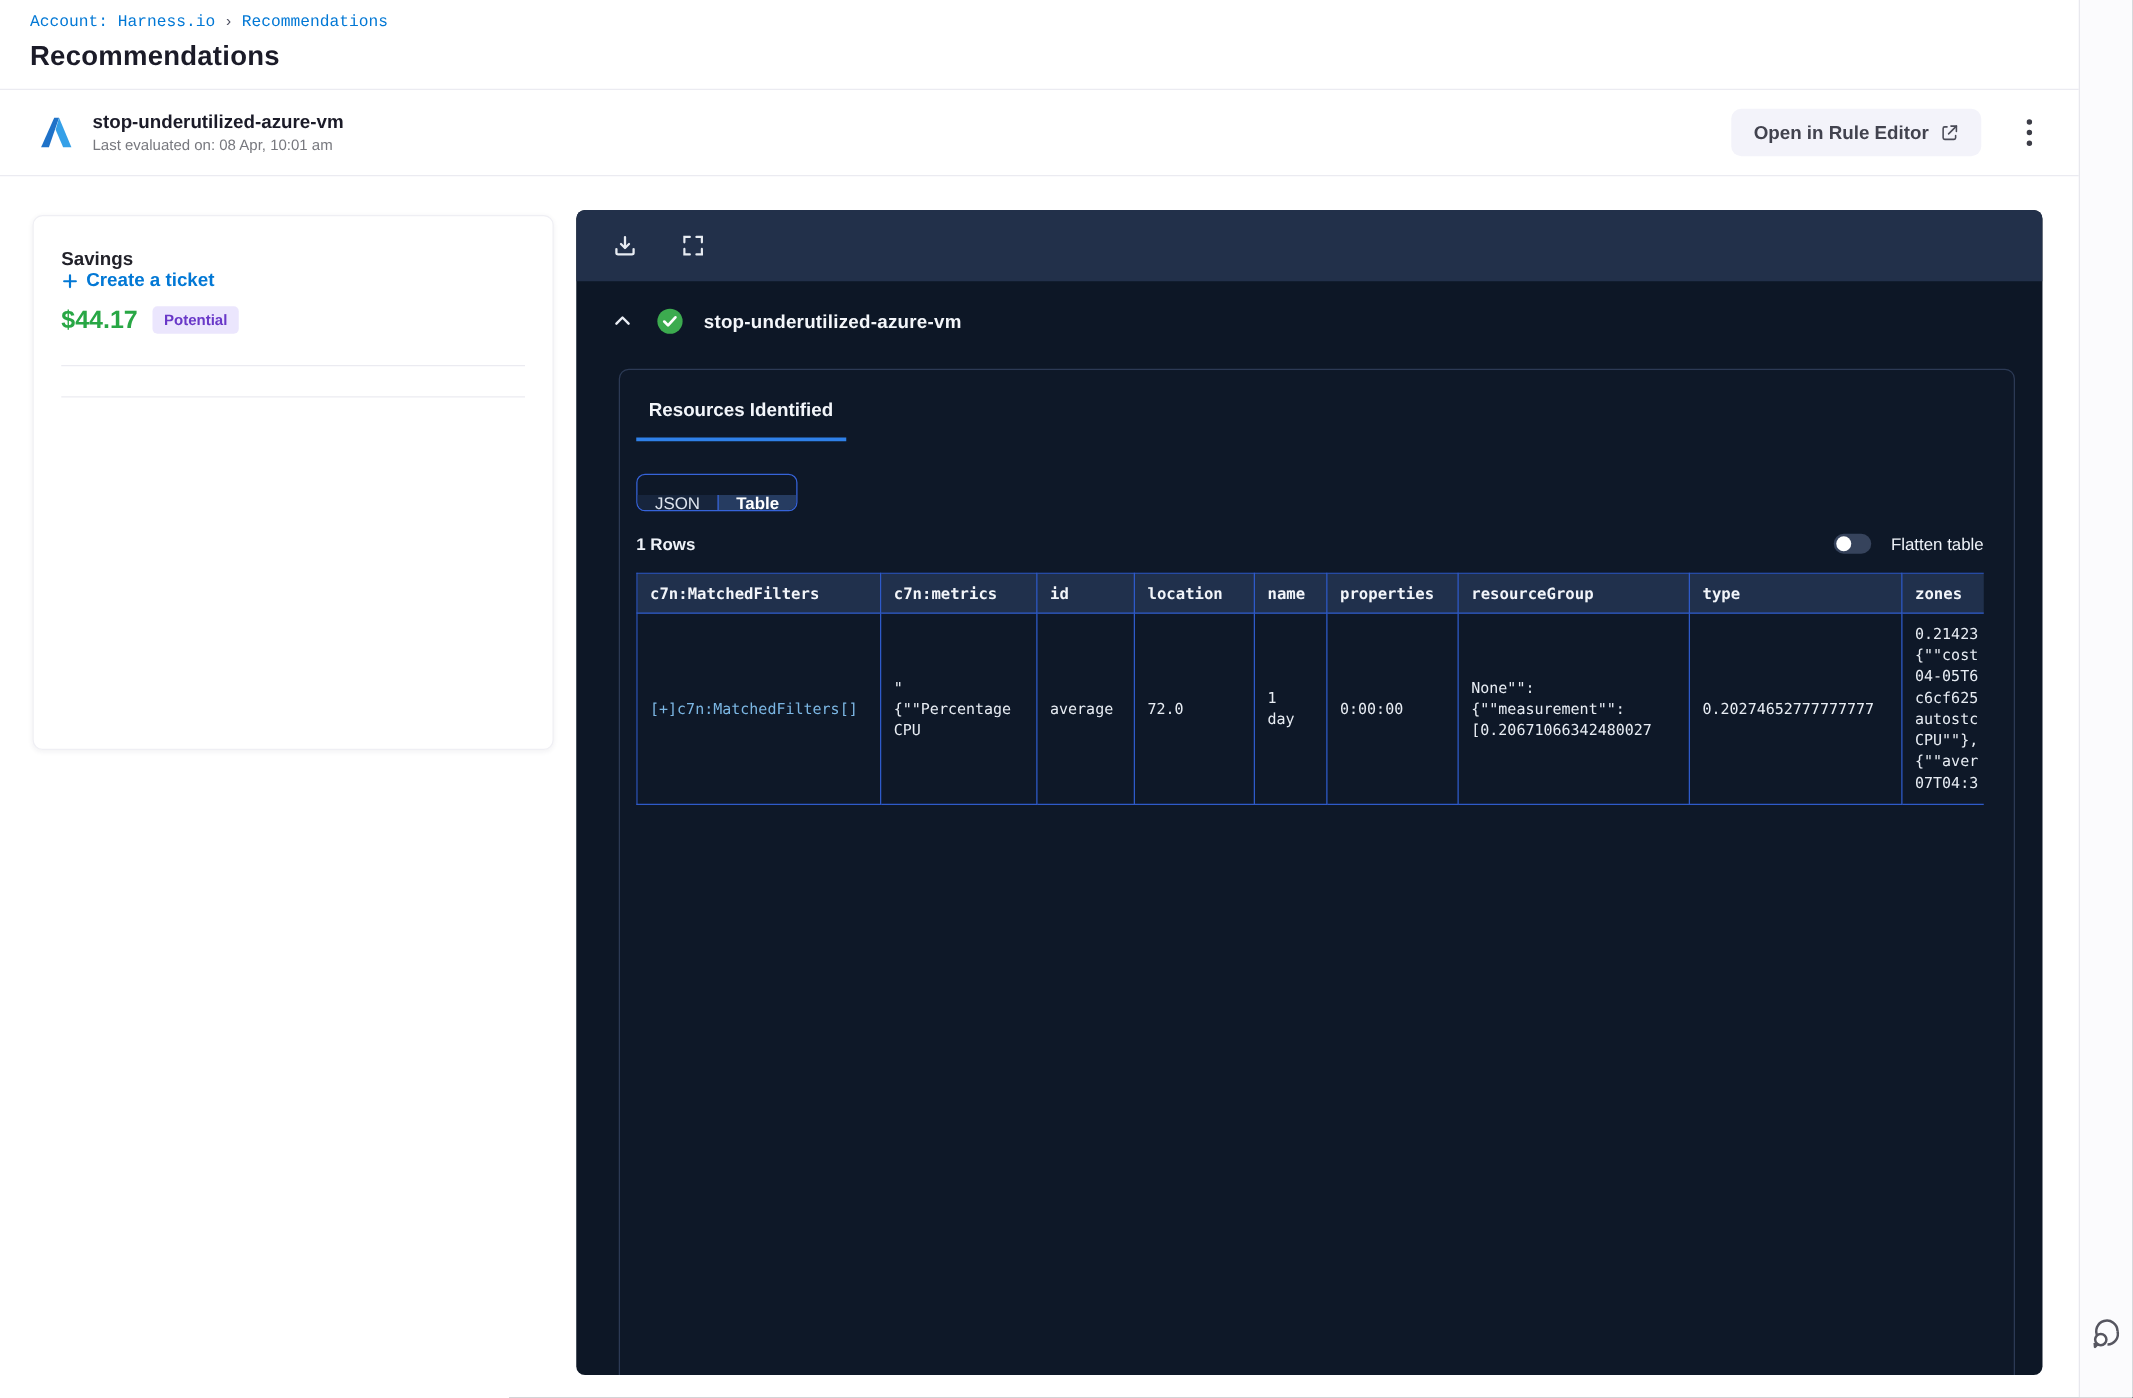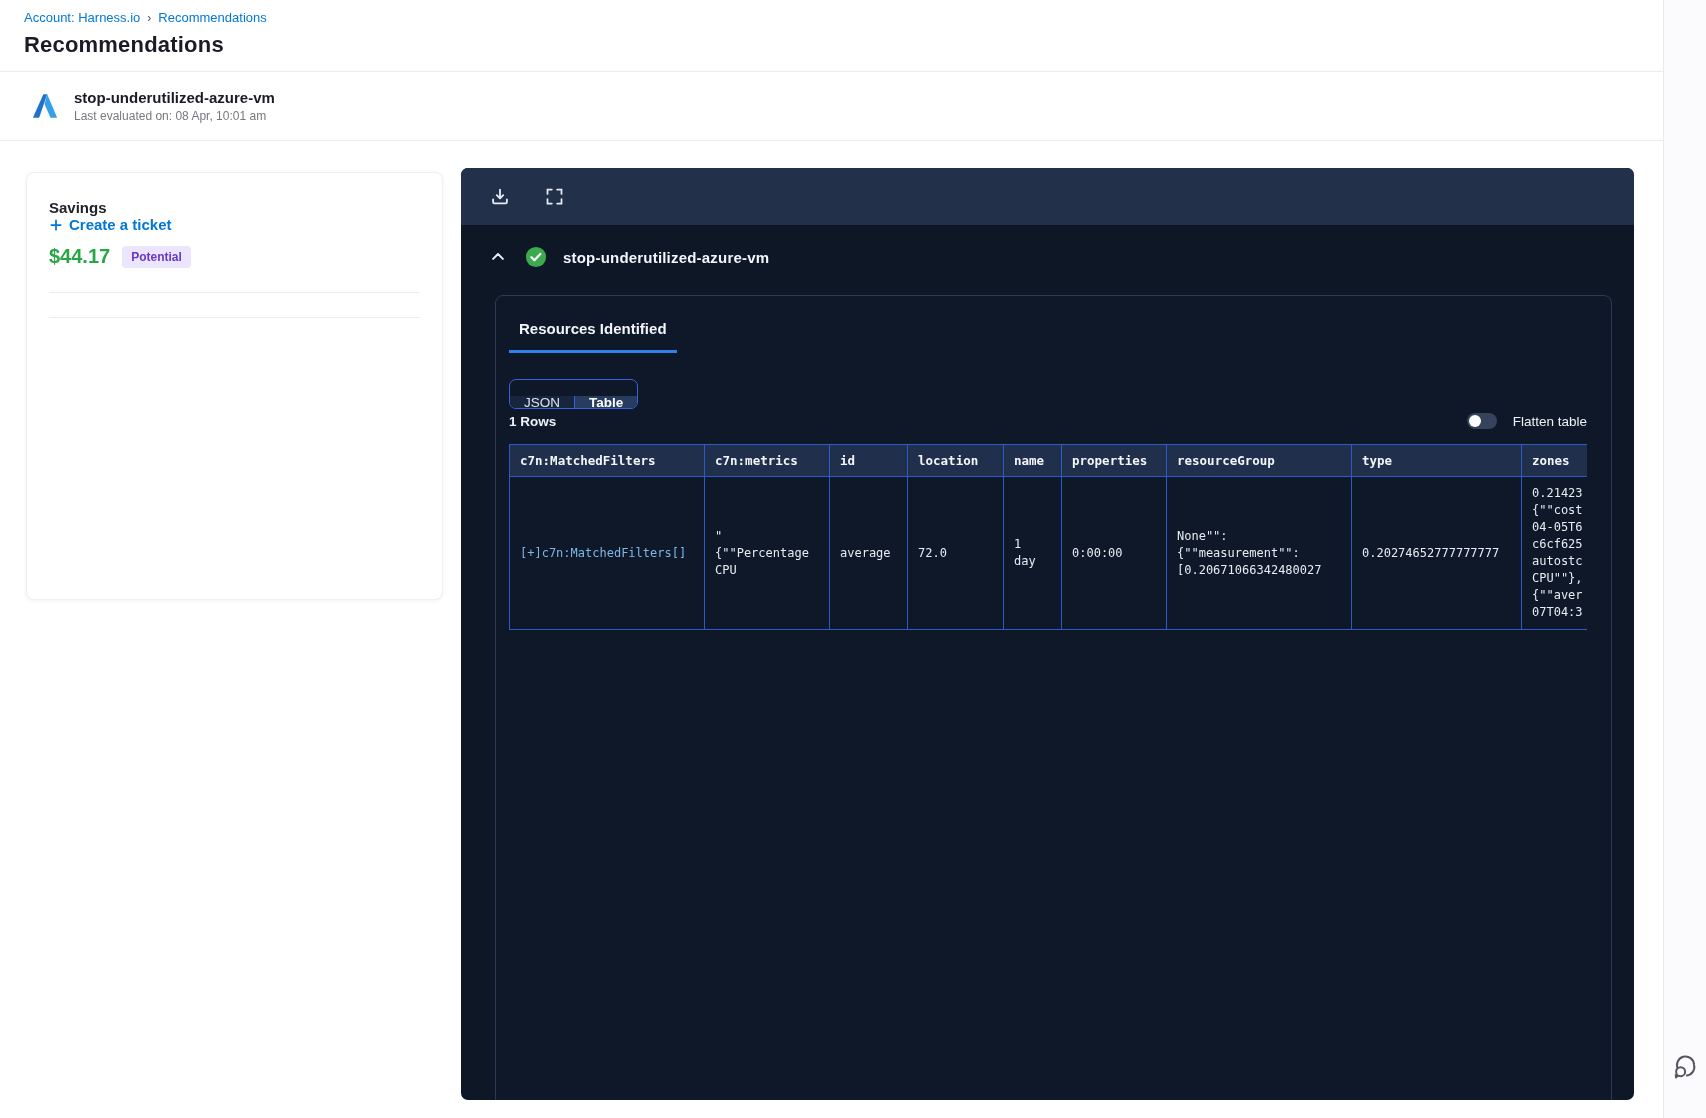--- a/index.html
+++ b/index.html
@@ -2,41 +2,41 @@
 <html><head>
 <meta charset="utf-8">
 <style>
   * { margin:0; padding:0; box-sizing:border-box; }
   html,body { background:#ffffff; }
   body { font-family:"Liberation Sans","DejaVu Sans",sans-serif; color:#22222a; }
   .page { position:relative; width:1706px; height:1118px; background:#ffffff; overflow:hidden; }
 
   
   .topbar { position:absolute; left:0; top:0; width:1663px; height:72px; background:#fff; border-bottom:1px solid #ebebf1; padding:10px 24px 0 24px; }
-  .breadcrumb { font-size:13px; color:#6b6d75; display:flex; align-items:flex-end; gap:7px; }
+  .breadcrumb { font-size:13px; color:#6b6d75; display:flex; align-items:flex-end; gap:7px;font-family:Liberation Mono, monospace; }
   .breadcrumb a { color:#0278d5; text-decoration:none; cursor:pointer; }
   .breadcrumb .sep { color:#4f5162; font-size:12px; }
   .page-title { margin-top:7px; font-size:22px; font-weight:700; color:#1b1b28; letter-spacing:.2px; }
 
   
   .rec-header { position:absolute; left:0; top:72px; width:1663px; height:69px; background:#fff; border-bottom:1px solid #ebebf1; display:flex; align-items:center; padding:0 28px 0 30px; }
   .rec-id { display:flex; align-items:center; gap:14px; }
   .azure-logo { width:30px; height:30px; flex:0 0 auto; }
   .rec-name { font-size:15px; font-weight:700; color:#1b1b28; }
   .rec-sub { font-size:12px; color:#77787e; margin-top:3px; }
   .rec-actions { margin-left:auto; display:flex; align-items:center; gap:26px; }
   .btn-rule-editor { display:flex; align-items:center; gap:9px; background:#f3f3fa; border:none; border-radius:8px; height:38px; padding:0 18px; font-family:inherit; font-size:15px; font-weight:700; color:#42434f; cursor:pointer; }
   .kebab { background:none; border:none; cursor:pointer; width:24px; height:30px; display:flex; align-items:center; justify-content:center; }
 
   
   .details-card { position:absolute; left:26px; top:172px; width:417px; height:428px; background:#fff; border:1px solid #efeff4; border-radius:8px; box-shadow:0 1px 4px rgba(40,41,61,.06); padding:26px 22px 20px 22px; }
   .savings-row { display:flex; align-items:flex-start; justify-content:space-between;flex-direction:column; }
   .sec-label { font-size:15px; font-weight:700; color:#22222a; }
   .create-ticket { display:flex; align-items:center; gap:6px; color:#0278d5; font-size:15px; font-weight:700; cursor:pointer; background:none; border:none; font-family:inherit; }
-  .amount-row { margin-top:12px; display:flex; align-items:flex-end; gap:12px; }
+  .amount-row { margin-top:12px; display:flex; align-items:flex-start; gap:12px; }
   .amount { font-size:20px; font-weight:700; color:#28a745; }
   .badge-potential { background:#ebe6fd; color:#6938c8; font-size:12px; font-weight:600; border-radius:4px; padding:4px 9px; }
   .card-div { border:none; border-top:1px solid #ebebf1; margin:24px 0 0 0; }
   .target-sec { margin-top:22px; }
   .target-body { margin-top:16px; position:relative; padding-left:36px; }
   .target-path { font-size:13.5px; color:#34353d; display:flex; align-items:center; }
   .redact-inline { display:inline-block; height:13px; width:165px; background:#f3f3f7; margin-left:4px; border-radius:2px; }
   .redact-block { margin-top:7px; height:38px; width:288px; background:#f5f5f8; border-radius:2px; }
   .target-azure { position:absolute; left:4px; top:34px; width:21px; height:21px; }
   .region { margin-top:9px; font-size:13.5px; color:#6b6d75; }
@@ -54,21 +54,21 @@
   .inner-card { margin:6px 22px 0 34px; height:890px; border:1px solid #2c3a55; border-radius:8px; background:#0e1828; padding:18px 24px 20px 13px; }
   .tab { display:inline-block; margin-left:0; padding:6px 10px 13px 10px; font-size:15px; font-weight:600; color:#f2f5fa; border-bottom:3px solid #2f80e8; cursor:pointer; }
   .controls-row { margin-top:26px; display:flex; align-items:center; }
   .seg { display:flex; border:1px solid #3663d9; border-radius:7px; overflow:hidden; height:30px; }
   .seg-btn { display:flex; align-items:center; justify-content:center; padding:0 14px; font-family:inherit; font-size:13.5px; color:#dde4ee; background:#17253d; border:none; cursor:pointer;margin-top:16px; }
   .seg-btn + .seg-btn { border-left:1px solid #3663d9; }
   .seg-btn.active { background:#263c61; font-weight:700; color:#fff; }
   .controls-right { margin-left:auto; display:flex; align-items:center; gap:18px; }
   .icon-sq { width:38px; height:38px; background:#1c2a45; border:1px solid #3663d9; border-radius:8px; display:flex; align-items:center; justify-content:center; cursor:pointer; }
   .btn-filter { height:38px; background:#1c2a45; border:1px solid #3663d9; border-radius:8px; display:flex; align-items:center; gap:10px; padding:0 18px; font-family:inherit; font-size:14px; font-weight:600; color:#e9eef6; cursor:pointer; }
-  .meta-row { margin-top:4px; display:flex; align-items:center; }
+  .meta-row { margin-top:18px; display:flex; align-items:center; }
   .rows-count { font-size:13.5px; font-weight:700; color:#eef2f8; }
   .flatten { margin-left:auto; display:flex; align-items:center; gap:16px; }
   .toggle { width:30px; height:16px; border-radius:9px; background:#36435c; position:relative; cursor:pointer; border:none; }
   .toggle .knob { position:absolute; left:2px; top:2px; width:12px; height:12px; border-radius:50%; background:#ffffff; }
   .flatten-label { font-size:13.5px; color:#eef2f8; }
 
   .table-clip { margin-top:15px; width:100%; overflow:hidden; }
   table.res { border-collapse:collapse; table-layout:fixed; width:1329px; font-family:"DejaVu Sans Mono","Liberation Mono",monospace; }
   table.res th { background:#20304c; border:1px solid #2e5ac9; color:#f2f5fa; font-size:12.5px; font-weight:700; text-align:left; padding:8px 10px; white-space:pre; }
   table.res td { border:1px solid #2e5ac9; color:#e7ecf3; font-size:12px; line-height:17px; vertical-align:middle; padding:8px 10px; white-space:pre; height:152px; }
@@ -97,20 +97,37 @@
   <div class="rec-header">
     <div class="rec-id">
       <svg class="azure-logo" viewBox="0 0 24 24">
         <path d="M13.8 2.6h-3.1L2.3 21.4h5z" fill="#1f72c8"></path>
         <path d="M13.8 2.6 21.7 21.4h-5.3L11.6 10.3z" fill="#35a0e8"></path>
       </svg>
       <div>
         <div class="rec-name">stop-underutilized-azure-vm</div>
         <div class="rec-sub">Last evaluated on: 08 Apr, 10:01 am</div>
       </div>
+    </div>
+    <div class="rec-actions">
+      <button class="btn-rule-editor">
+        <span>Open in Rule Editor</span>
+        <svg width="15" height="15" viewBox="0 0 24 24" fill="none" stroke="#4a4b57" stroke-width="2" stroke-linecap="round" stroke-linejoin="round">
+          <path d="M9 4H6a2 2 0 0 0-2 2v12a2 2 0 0 0 2 2h12a2 2 0 0 0 2-2v-3"></path>
+          <path d="M14 3h7v7"></path>
+            <path d="M21 3 11 13"></path>
+        </svg>
+      </button>
+      <button class="kebab">
+        <svg width="5" height="22" viewBox="0 0 5 22">
+          <circle cx="2.5" cy="2.5" r="2.2" fill="#3c3d47"></circle>
+          <circle cx="2.5" cy="11" r="2.2" fill="#3c3d47"></circle>
+          <circle cx="2.5" cy="19.5" r="2.2" fill="#3c3d47"></circle>
+        </svg>
+      </button>
     </div>
   </div>
 
   <div class="details-card">
     <div class="savings-row">
       <div class="sec-label">Savings</div>
       <button class="create-ticket">
         <svg width="14" height="14" viewBox="0 0 24 24" stroke="#0278d5" stroke-width="3" stroke-linecap="round" fill="none">
           <path d="M12 4v16M4 12h16"></path>
         </svg>

